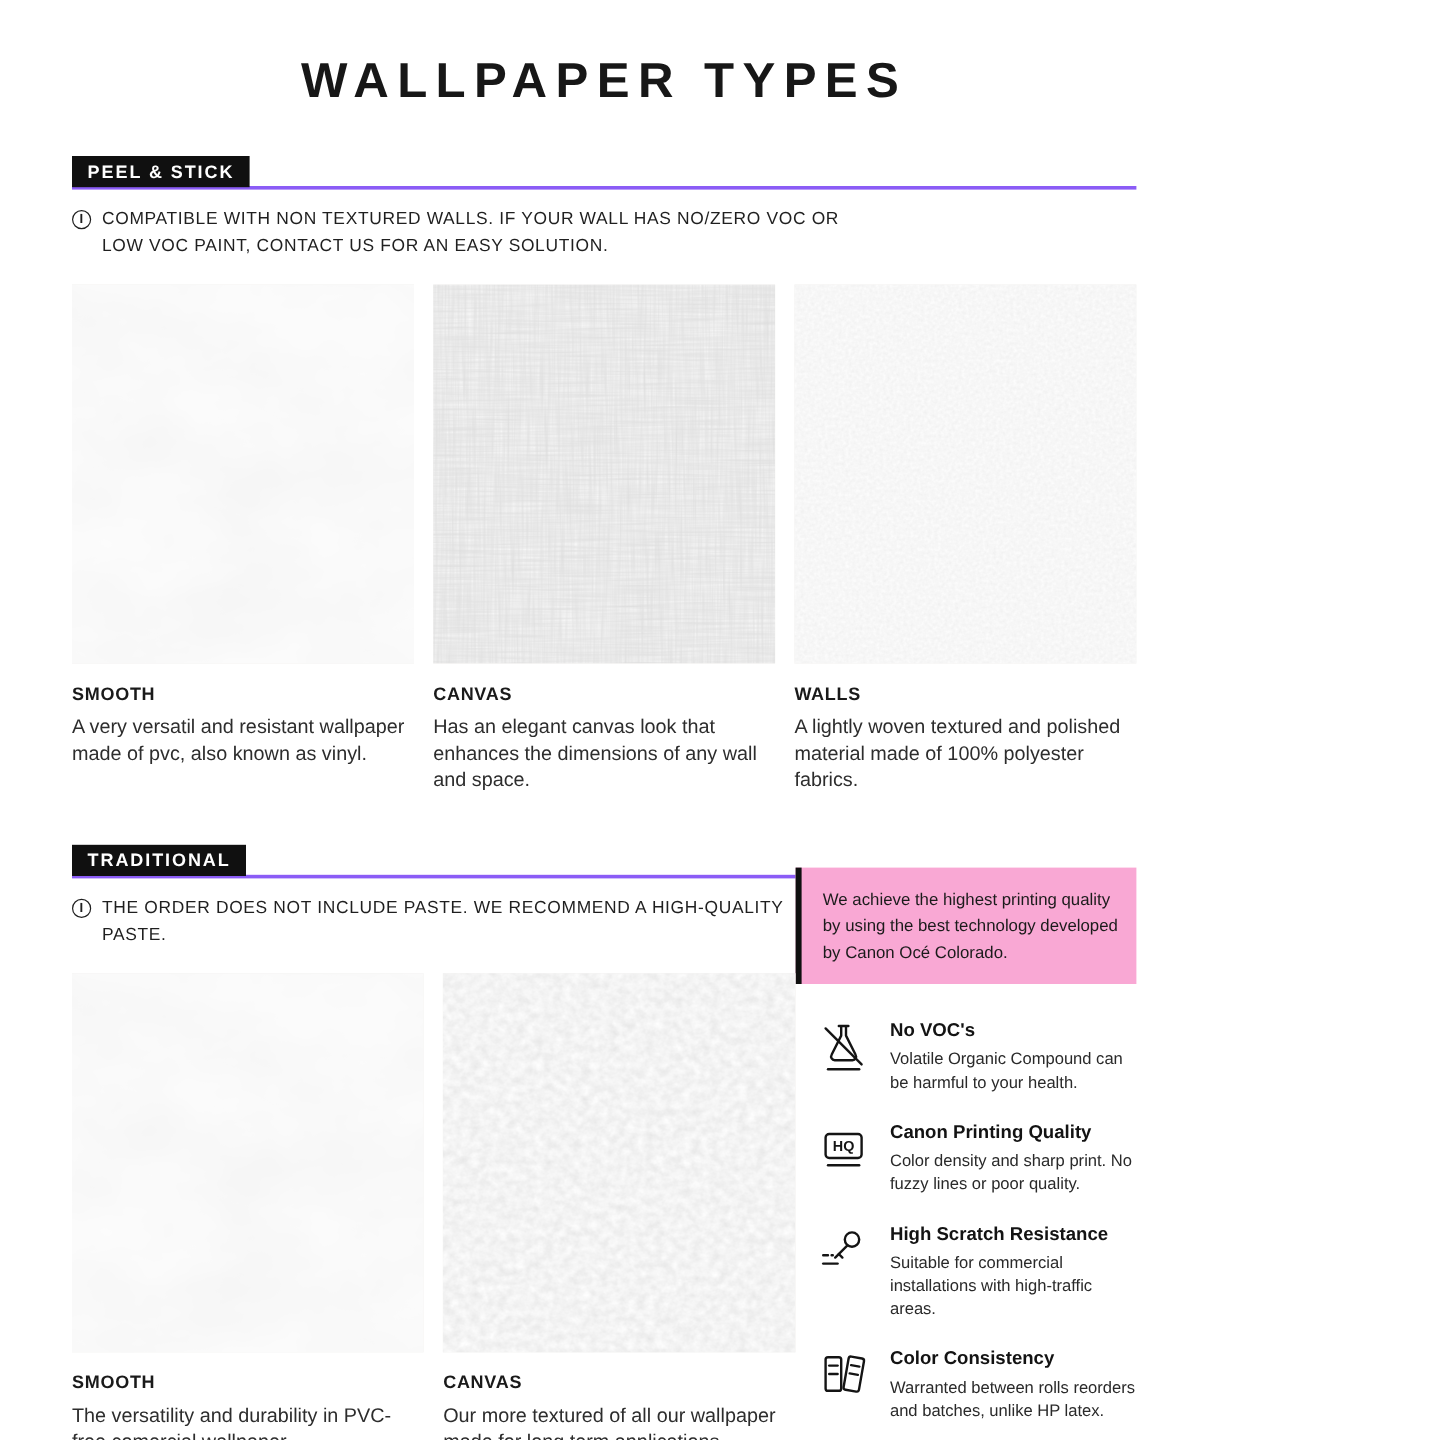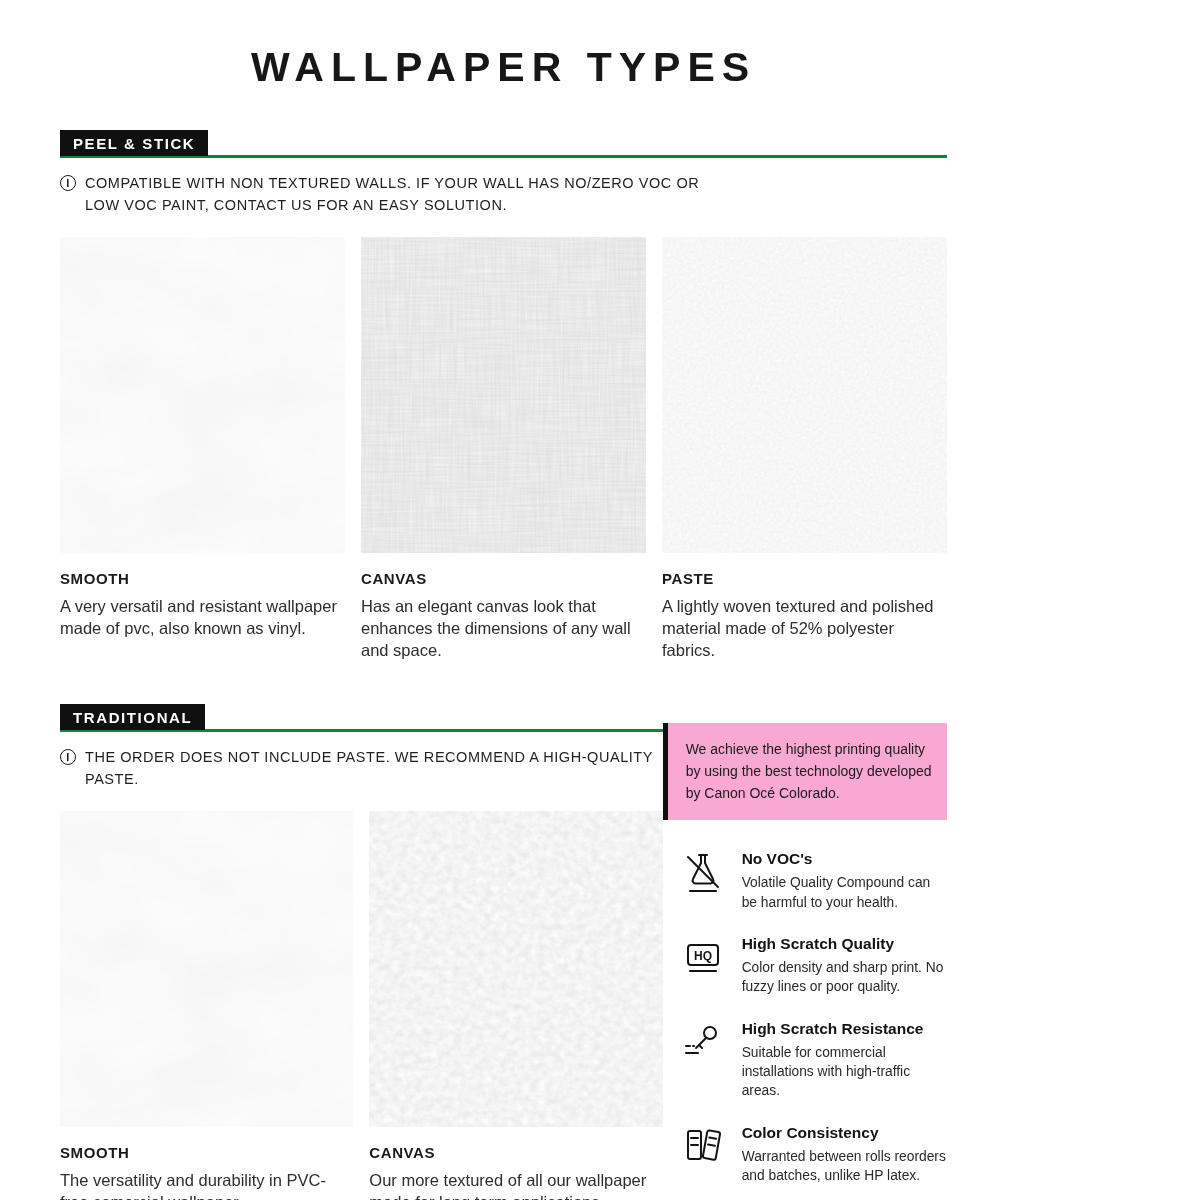--- a/index.html
+++ b/index.html
@@ -14,21 +14,21 @@
 
   .title {
     text-align: center;
     font-size: 41px;
     font-weight: 600;
     letter-spacing: 7px;
     color: #171717;
     margin-bottom: 38px;
   }
 
-  .section-head { border-bottom: 3px solid #15803d; }
+  .section-head { border-bottom: 3px solid #8b5cf6; }
   .chip {
     display: inline-block;
     background: #101010;
     color: #ffffff;
     font-weight: 700;
     font-size: 15px;
     letter-spacing: 1.6px;
     padding: 5px 13px 4px;
     transform: translateY(1px);
   }
@@ -193,22 +193,22 @@
       <h3>CANVAS</h3>
       <p>Has an elegant canvas look that enhances the dimensions of any wall and space.</p>
     </div>
 
     <div class="card">
       <div class="swatch">
         <svg preserveAspectRatio="none">
             <rect width="100%" height="100%" filter="url(#texFabric)"></rect>
           </svg>
       </div>
-      <h3>PASTE</h3>
-      <p>A lightly woven textured and polished material made of 52% polyester fabrics.</p>
+      <h3>WALLS</h3>
+      <p>A lightly woven textured and polished material made of 100% polyester fabrics.</p>
     </div>
 
   </div>
 
   <div class="bottom">
 
     <div class="bottom-left">
 
       <div class="section-head">
         <span class="chip">TRADITIONAL</span>
@@ -253,34 +253,34 @@
         <div class="feature">
           <div class="f-icon">
             <svg viewBox="0 0 44 44">
               <path d="M18 5h8 M20 5v8 L12 29a3 3 0 0 0 2.7 4.5h14.6A3 3 0 0 0 32 29L24 13V5"></path>
               <line x1="7" y1="7" x2="37" y2="37"></line>
               <line x1="9" y1="41" x2="35" y2="41"></line>
             </svg>
           </div>
           <div>
             <div class="f-title">No VOC's</div>
-            <div class="f-desc">Volatile Quality Compound can be harmful to your health.</div>
+            <div class="f-desc">Volatile Organic Compound can be harmful to your health.</div>
           </div>
         </div>
 
         <div class="feature">
           <div class="f-icon">
             <svg viewBox="0 0 44 44">
               <rect x="7" y="10" width="30" height="20" rx="3"></rect>
               <text x="22" y="24.5" text-anchor="middle" font-size="12" font-weight="bold">HQ</text>
               <line x1="9" y1="36" x2="35" y2="36"></line>
             </svg>
           </div>
           <div>
-            <div class="f-title">High Scratch Quality</div>
+            <div class="f-title">Canon Printing Quality</div>
             <div class="f-desc">Color density and sharp print. No fuzzy lines or poor quality.</div>
           </div>
         </div>
 
         <div class="feature">
           <div class="f-icon">
             <svg viewBox="0 0 44 44">
               <line x1="5" y1="26" x2="13" y2="26" stroke-dasharray="4 3"></line>
               <line x1="5" y1="33" x2="17" y2="33"></line>
               <circle cx="29" cy="13" r="6"></circle>

